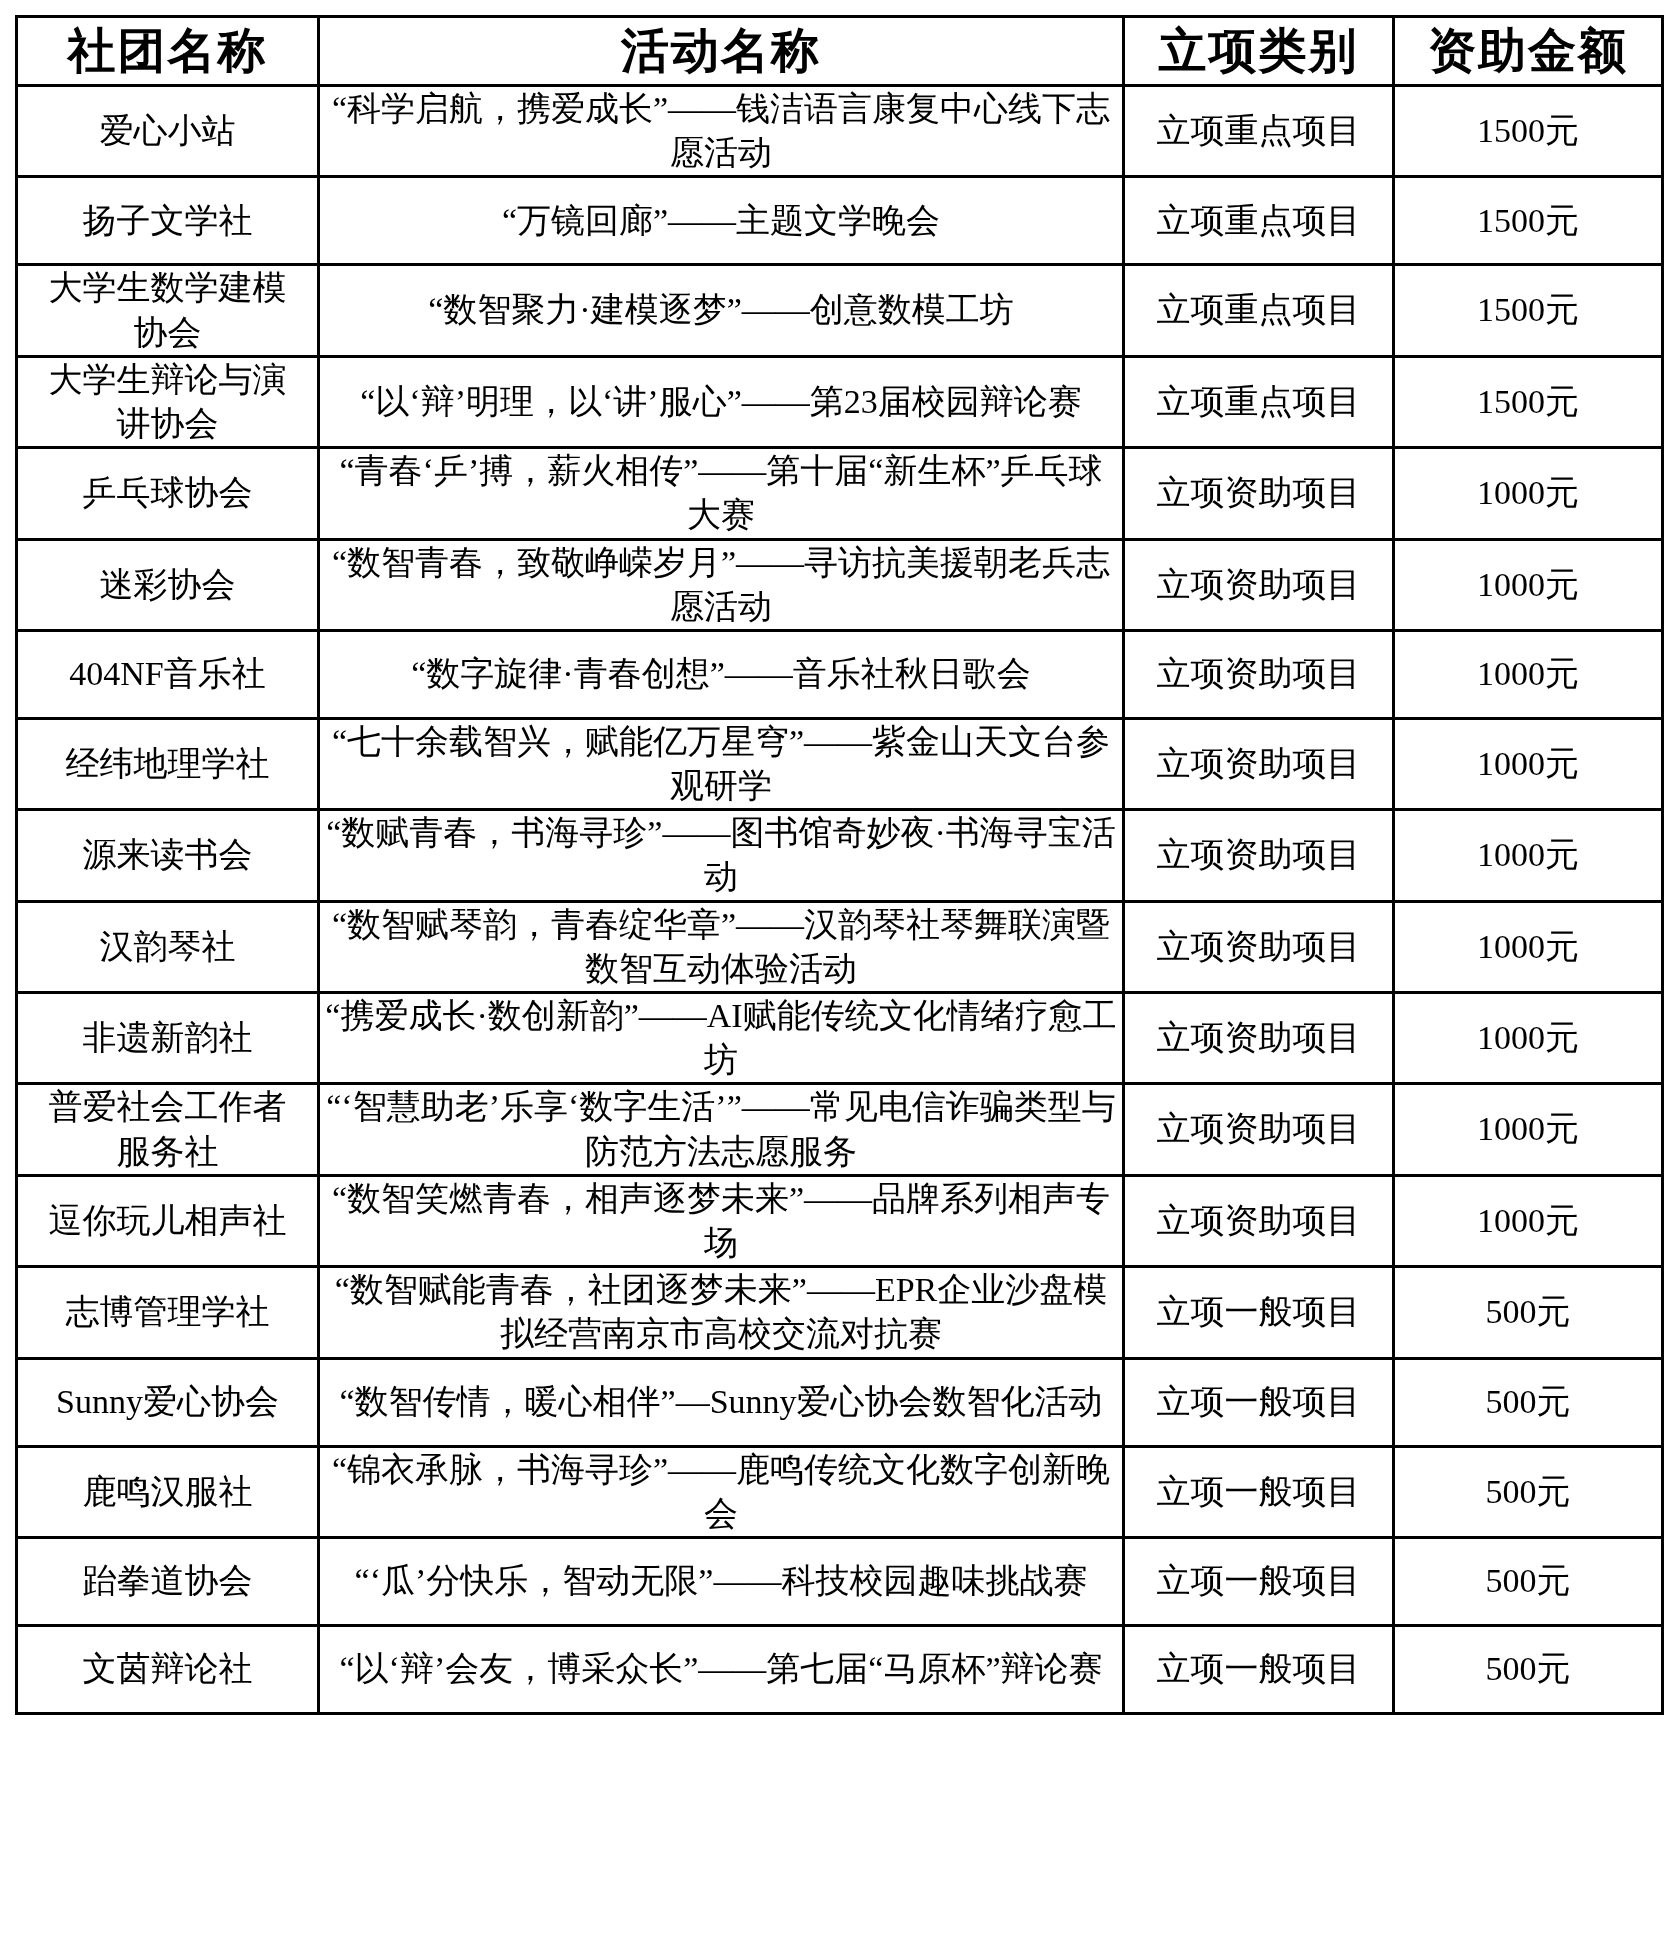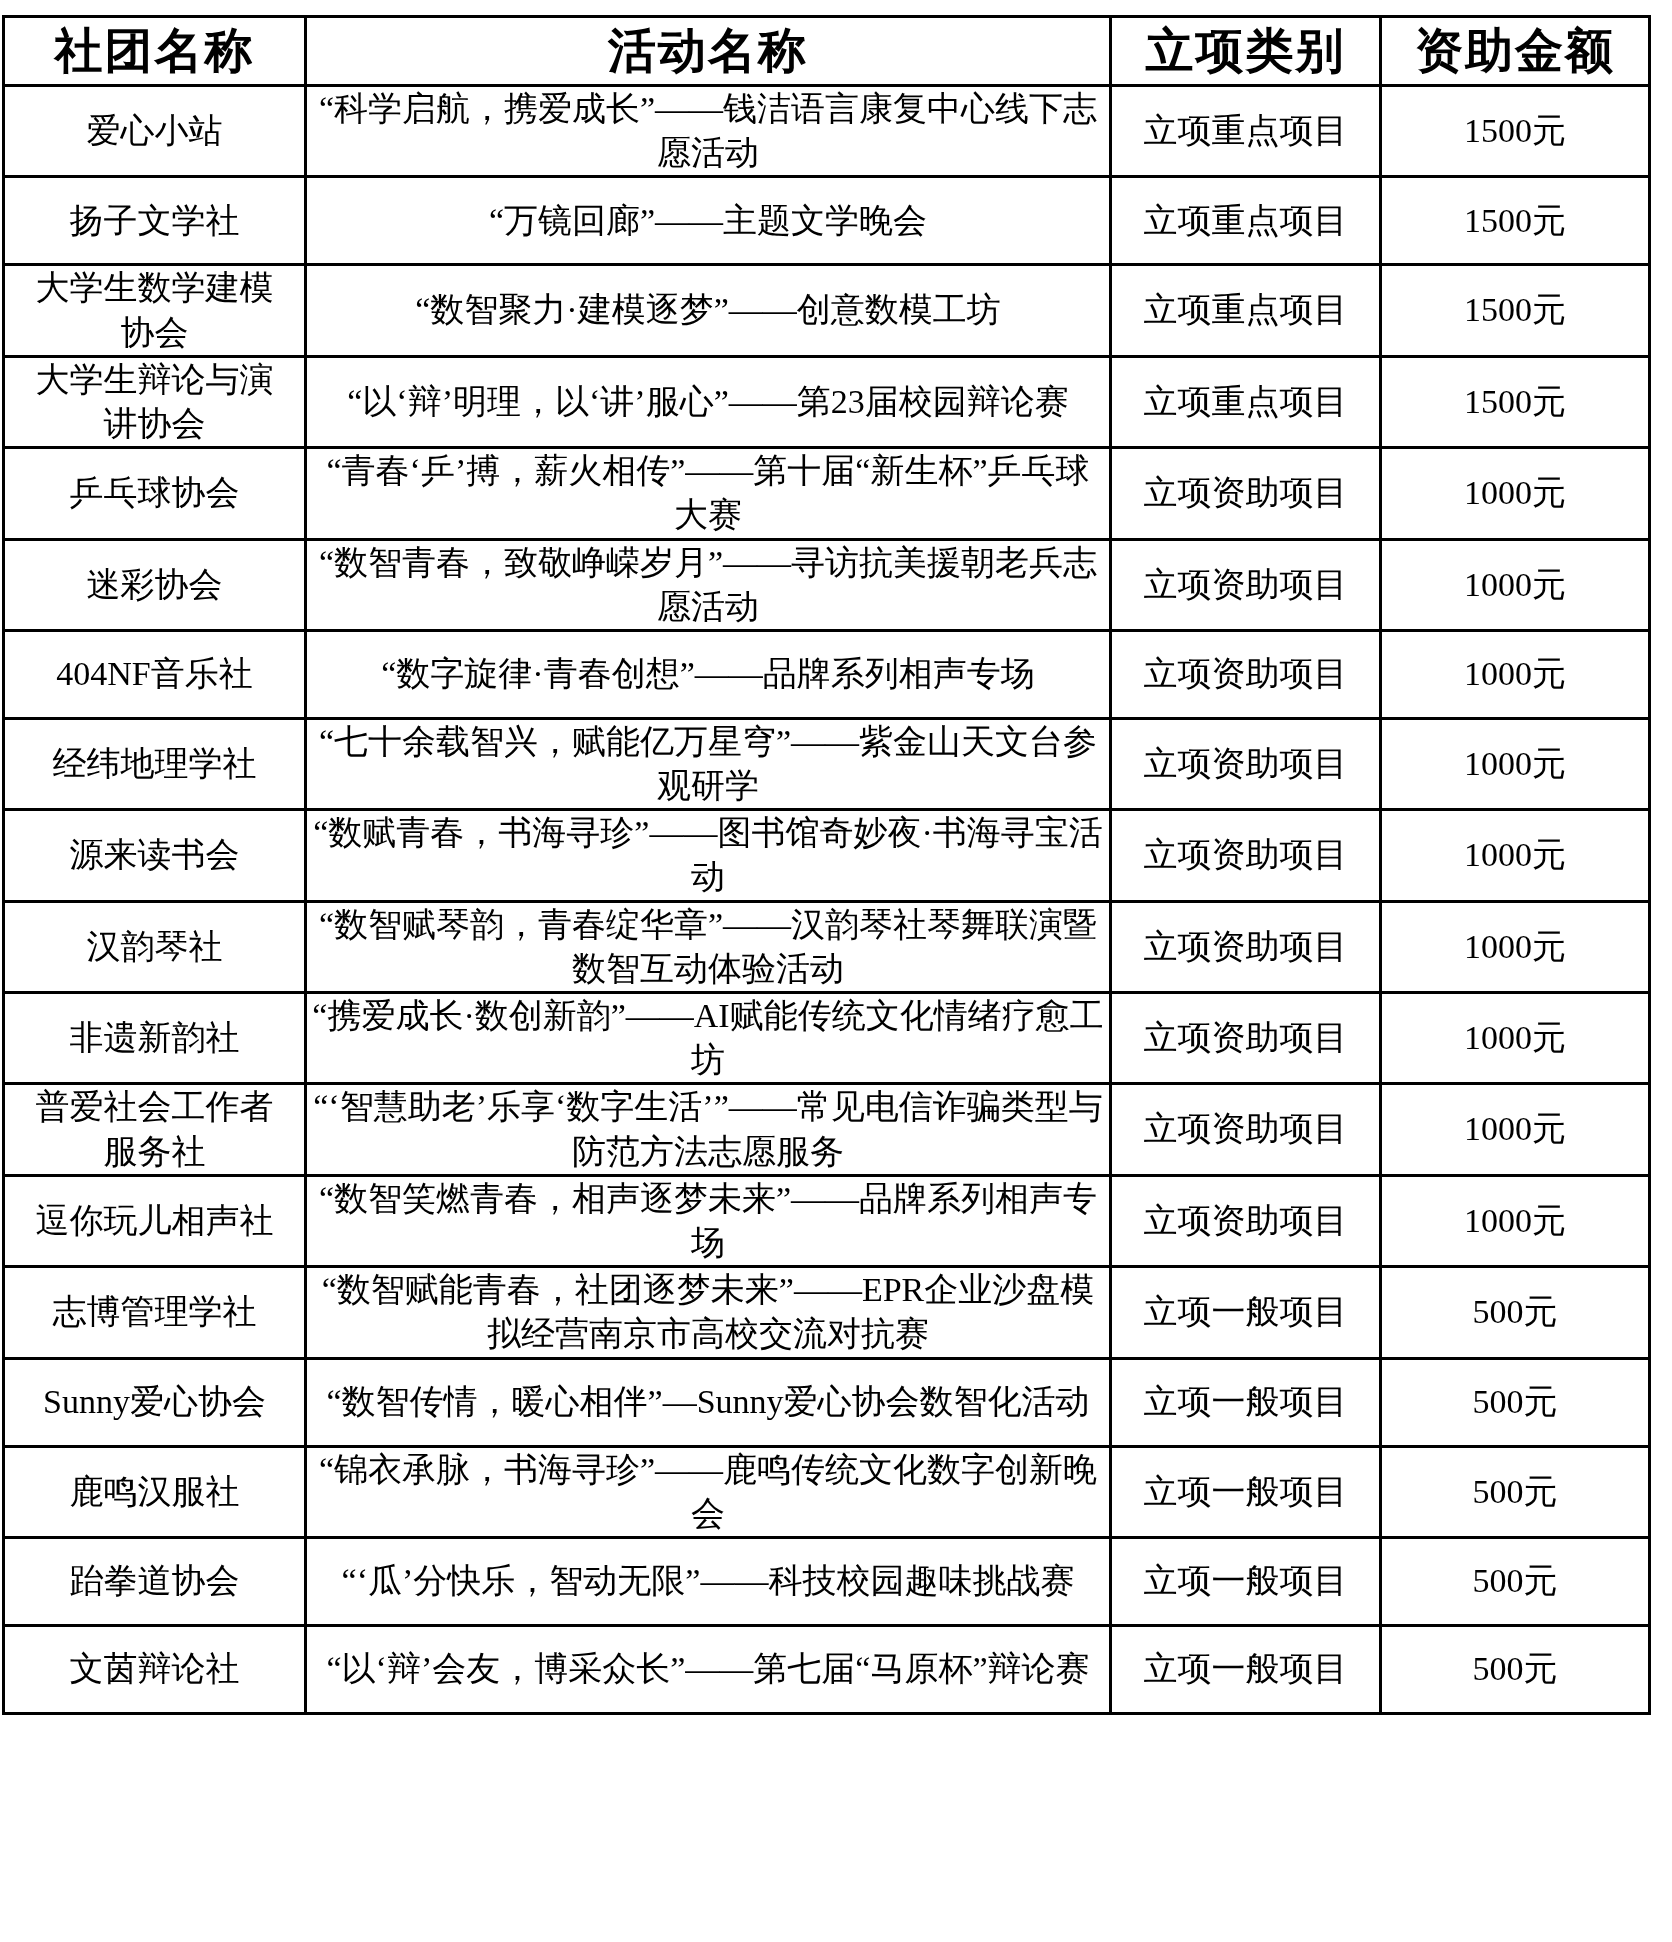--- a/index.html
+++ b/index.html
@@ -12,21 +12,21 @@
     color: #000000;
   }
   .page {
     position: relative;
     width: 1672px;
     height: 1942px;
     background: #ffffff;
   }
   table.funding-table {
     position: absolute;
-    left: 2px;
+    left: 15px;
     top: 15px;
     width: 1646px;
     border-collapse: collapse;
     table-layout: fixed;
     background: #ffffff;
   }
   table.funding-table th,
   table.funding-table td {
     border: 3px solid #000000;
     text-align: center;
@@ -113,21 +113,21 @@
 
   <tr>
     <td class="club-cell">迷彩协会</td>
     <td class="activity-cell">“数智青春，致敬峥嵘岁月”——寻访抗美援朝老兵志愿活动</td>
     <td class="category-cell">立项资助项目</td>
     <td class="amount-cell">1000元</td>
   </tr>
 
   <tr>
     <td class="club-cell">404NF音乐社</td>
-    <td class="activity-cell">“数字旋律·青春创想”——品牌系列相声专场</td>
+    <td class="activity-cell">“数字旋律·青春创想”——音乐社秋日歌会</td>
     <td class="category-cell">立项资助项目</td>
     <td class="amount-cell">1000元</td>
   </tr>
 
   <tr>
     <td class="club-cell">经纬地理学社</td>
     <td class="activity-cell">“七十余载智兴，赋能亿万星穹”——紫金山天文台参观研学</td>
     <td class="category-cell">立项资助项目</td>
     <td class="amount-cell">1000元</td>
   </tr>

